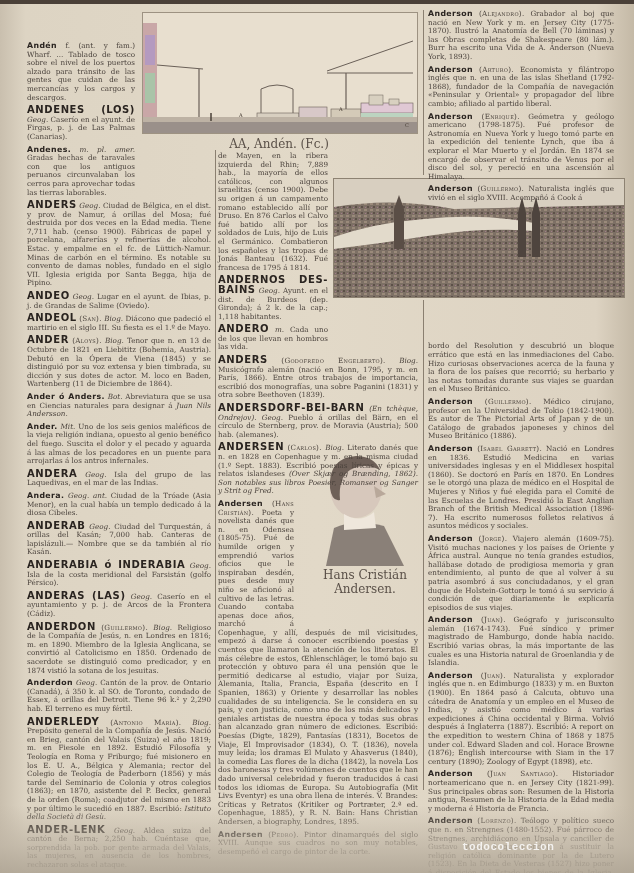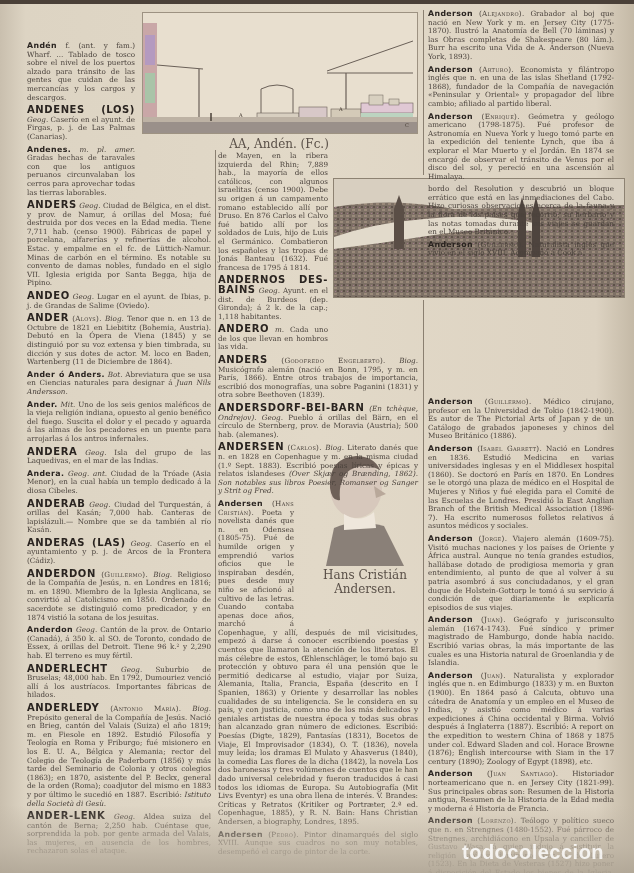--- a/index.html
+++ b/index.html
@@ -24,21 +24,21 @@
   .entry{margin:0 0 4px 0;}
   .hw{font-family:"DejaVu Sans","Liberation Sans",sans-serif;font-weight:bold;font-size:10px;letter-spacing:.6px;color:#2a2420;}
   .hw-sm{font-family:"DejaVu Sans","Liberation Sans",sans-serif;font-weight:bold;font-size:7.8px;letter-spacing:.4px;color:#2a2420;}
   .sc{font-variant:small-caps;letter-spacing:.3px;}
   .it{font-style:italic;}
   .body{color:#4a423c;}
   .fig-top{position:absolute;left:142px;top:12px;width:274px;height:120px;border:1px solid #9d9282;background:#e6ddcc;overflow:hidden;}
   .fig-cap{position:absolute;font-size:12px;color:#5a5048;text-align:center;}
   .fig-and{position:absolute;left:333px;top:178px;width:290px;height:118px;border:1px solid #8d8272;overflow:hidden;}
   .fig-hca{position:absolute;left:304px;top:448px;width:110px;height:118px;overflow:hidden;}
-  .watermark{position:absolute;left:462px;top:841px;font-family:Liberation Sans, sans-serif;font-weight:bold;font-size:20px;color:rgba(255,255,255,.82);letter-spacing:.5px;}
+  .watermark{position:absolute;left:462px;top:841px;font-family:Liberation Mono, monospace;font-weight:bold;font-size:11px;color:rgba(255,255,255,.82);letter-spacing:.5px;}
   .wrapbox{float:right;width:112px;height:144px;margin:0 0 2px 6px;}
   .wrapbox2{float:right;width:118px;height:124px;margin:0 0 2px 6px;}
 </style>
 </head>
 <body>
 
 <div class="page">
   <div class="topband"></div>
 
   <div class="rule" style="left:215px;top:150px;height:640px;"></div>
@@ -128,20 +128,26 @@
       <span class="hw">ANDERS</span>
       <span class="it body">Geog.</span>
       <span class="body">Ciudad de Bélgica, en el dist. y prov. de Namur, á orillas del Mosa; fué destruida por dos veces en la Edad media. Tiene 7,711 hab. (censo 1900). Fábricas de papel y porcelana, alfarerías y refinerías de alcohol. Estac. y empalme en el fc. de Lüttich-Namur. Minas de carbón en el término. Es notable su convento de damas nobles, fundado en el siglo VII. Iglesia erigida por Santa Begga, hija de Pipino.</span>
     </div>
     <div class="entry">
       <span class="hw">ANDEO</span>
       <span class="it body">Geog.</span>
       <span class="body">Lugar en el ayunt. de Ibias, p. j. de Grandas de Salime (Oviedo).</span>
     </div>
     <div class="entry">
+      <span class="hw">ANDEOL</span>
+      <span class="sc body">(San).</span>
+      <span class="it body">Biog.</span>
+      <span class="body">Diácono que padeció el martirio en el siglo III. Su fiesta es el 1.º de Mayo.</span>
+    </div>
+    <div class="entry">
       <span class="hw">ANDER</span>
       <span class="sc body">(Aloys).</span>
       <span class="it body">Biog.</span>
       <span class="body">Tenor que n. en 13 de Octubre de 1821 en Liebititz (Bohemia, Austria). Debutó en la Ópera de Viena (1845) y se distinguió por su voz extensa y bien timbrada, su dicción y sus dotes de actor. M. loco en Baden, Wartenberg (11 de Diciembre de 1864).</span>
     </div>
     <div class="entry">
       <span class="hw-sm">Ander ó Anders.</span>
       <span class="it body">Bot.</span>
       <span class="body">Abreviatura que se usa en Ciencias naturales para designar á</span>
       <span class="it body">Juan Nils Andersson.</span>
@@ -160,39 +166,39 @@
       <span class="hw-sm">Andera.</span>
       <span class="it body">Geog. ant.</span>
       <span class="body">Ciudad de la Tróade (Asia Menor), en la cual había un templo dedicado á la diosa Cibeles.</span>
     </div>
     <div class="entry">
       <span class="hw">ANDERAB</span>
       <span class="it body">Geog.</span>
       <span class="body">Ciudad del Turquestán, á orillas del Kasán; 7,000 hab. Canteras de lapislázuli.— Nombre que se da también al río Kasán.</span>
     </div>
     <div class="entry">
+      <span class="hw">ANDERABIA ó INDERABIA</span>
+      <span class="it body">Geog.</span>
+      <span class="body">Isla de la costa meridional del Farsistán (golfo Pérsico).</span>
+    </div>
+    <div class="entry">
       <span class="hw">ANDERAS (LAS)</span>
       <span class="it body">Geog.</span>
       <span class="body">Caserío en el ayuntamiento y p. j. de Arcos de la Frontera (Cádiz).</span>
     </div>
     <div class="entry">
       <span class="hw">ANDERDON</span>
       <span class="sc body">(Guillermo).</span>
       <span class="it body">Biog.</span>
       <span class="body">Religioso de la Compañía de Jesús, n. en Londres en 1816; m. en 1890. Miembro de la Iglesia Anglicana, se convirtió al Catolicismo en 1850. Ordenado de sacerdote se distinguió como predicador, y en 1874 vistió la sotana de los jesuitas.</span>
     </div>
     <div class="entry">
       <span class="hw-sm">Anderdon</span>
       <span class="it body">Geog.</span>
       <span class="body">Cantón de la prov. de Ontario (Canadá), á 350 k. al SO. de Toronto, condado de Essex, á orillas del Detroit. Tiene 96 k.² y 2,290 hab. El terreno es muy fértil.</span>
-    </div>
-    <div class="entry">
-      <span class="hw">ANDERLECHT</span>
-      <span class="it body">Geog.</span>
-      <span class="body">Suburbio de Bruselas; 48,000 hab. En 1792, Dumouriez venció allí á los austríacos. Importantes fábricas de hilados.</span>
     </div>
     <div class="entry">
       <span class="hw">ANDERLEDY</span>
       <span class="sc body">(Antonio María).</span>
       <span class="it body">Biog.</span>
       <span class="body">Prepósito general de la Compañía de Jesús. Nació en Brieg, cantón del Valais (Suiza) el año 1819; m. en Fiesole en 1892. Estudió Filosofía y Teología en Roma y Friburgo; fué misionero en los E. U. A., Bélgica y Alemania; rector del Colegio de Teología de Paderborn (1856) y más tarde del Seminario de Colonia y otros colegios (1863); en 1870, asistente del P. Beckx, general de la orden (Roma); coadjutor del mismo en 1883 y por último le sucedió en 1887. Escribió:</span>
       <span class="it body">Istituto della Società di Gesù.</span>
     </div>
     <div class="entry">
       <span class="hw">ANDER-LENK</span>
@@ -261,27 +267,27 @@
     <div class="entry">
       <span class="hw-sm">Anderson</span>
       <span class="sc body">(Arturo).</span>
       <span class="body">Economista y filántropo inglés que n. en una de las islas Shetland (1792-1868), fundador de la Compañía de navegación «Peninsular y Oriental» y propagador del libre cambio; afiliado al partido liberal.</span>
     </div>
     <div class="entry">
       <span class="hw-sm">Anderson</span>
       <span class="sc body">(Enrique).</span>
       <span class="body">Geómetra y geólogo americano (1798-1875). Fué profesor de Astronomía en Nueva York y luego tomó parte en la expedición del teniente Lynch, que iba á explorar el Mar Muerto y el Jordán. En 1874 se encargó de observar el tránsito de Venus por el disco del sol, y pereció en una ascensión al Himalaya.</span>
     </div>
-    <div class="entry">
-      <span class="body">bordo del Resolution y descubrió un bloque errático que está en las inmediaciones del Cabo. Hizo curiosas observaciones acerca de la fauna y la flora de los países que recorrió; su herbario y las notas tomadas durante sus viajes se guardan en el Museo Británico.</span>
-    </div>
     <div class="entry" style="margin-bottom:140px;">
       <span class="hw-sm">Anderson</span>
       <span class="sc body">(Guillermo).</span>
       <span class="body">Naturalista inglés que vivió en el siglo XVIII. Acompañó á Cook á</span>
+    </div>
+    <div class="entry">
+      <span class="body">bordo del Resolution y descubrió un bloque errático que está en las inmediaciones del Cabo. Hizo curiosas observaciones acerca de la fauna y la flora de los países que recorrió; su herbario y las notas tomadas durante sus viajes se guardan en el Museo Británico.</span>
     </div>
     <div class="entry">
       <span class="hw-sm">Anderson</span>
       <span class="sc body">(Guillermo).</span>
       <span class="body">Médico cirujano, profesor en la Universidad de Tokio (1842-1900). Es autor de The Pictorial Arts of Japan y de un Catálogo de grabados japoneses y chinos del Museo Británico (1886).</span>
     </div>
     <div class="entry">
       <span class="hw-sm">Anderson</span>
       <span class="sc body">(Isabel Garrett).</span>
       <span class="body">Nació en Londres en 1836. Estudió Medicina en varias universidades inglesas y en el Middlesex hospital (1860). Se doctoró en París en 1870. En Londres se le otorgó una plaza de médico en el Hospital de Mujeres y Niños y fué elegida para el Comité de las Escuelas de Londres. Presidió la East Anglian Branch of the British Medical Association (1896-7). Ha escrito numerosos folletos relativos á asuntos médicos y sociales.</span>

